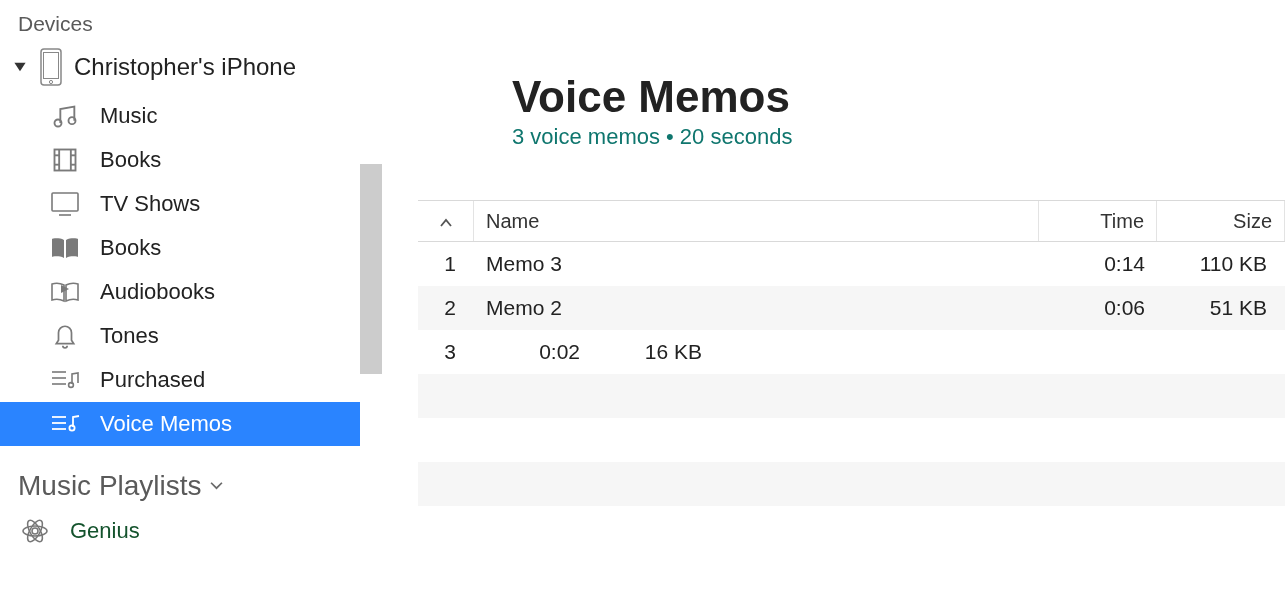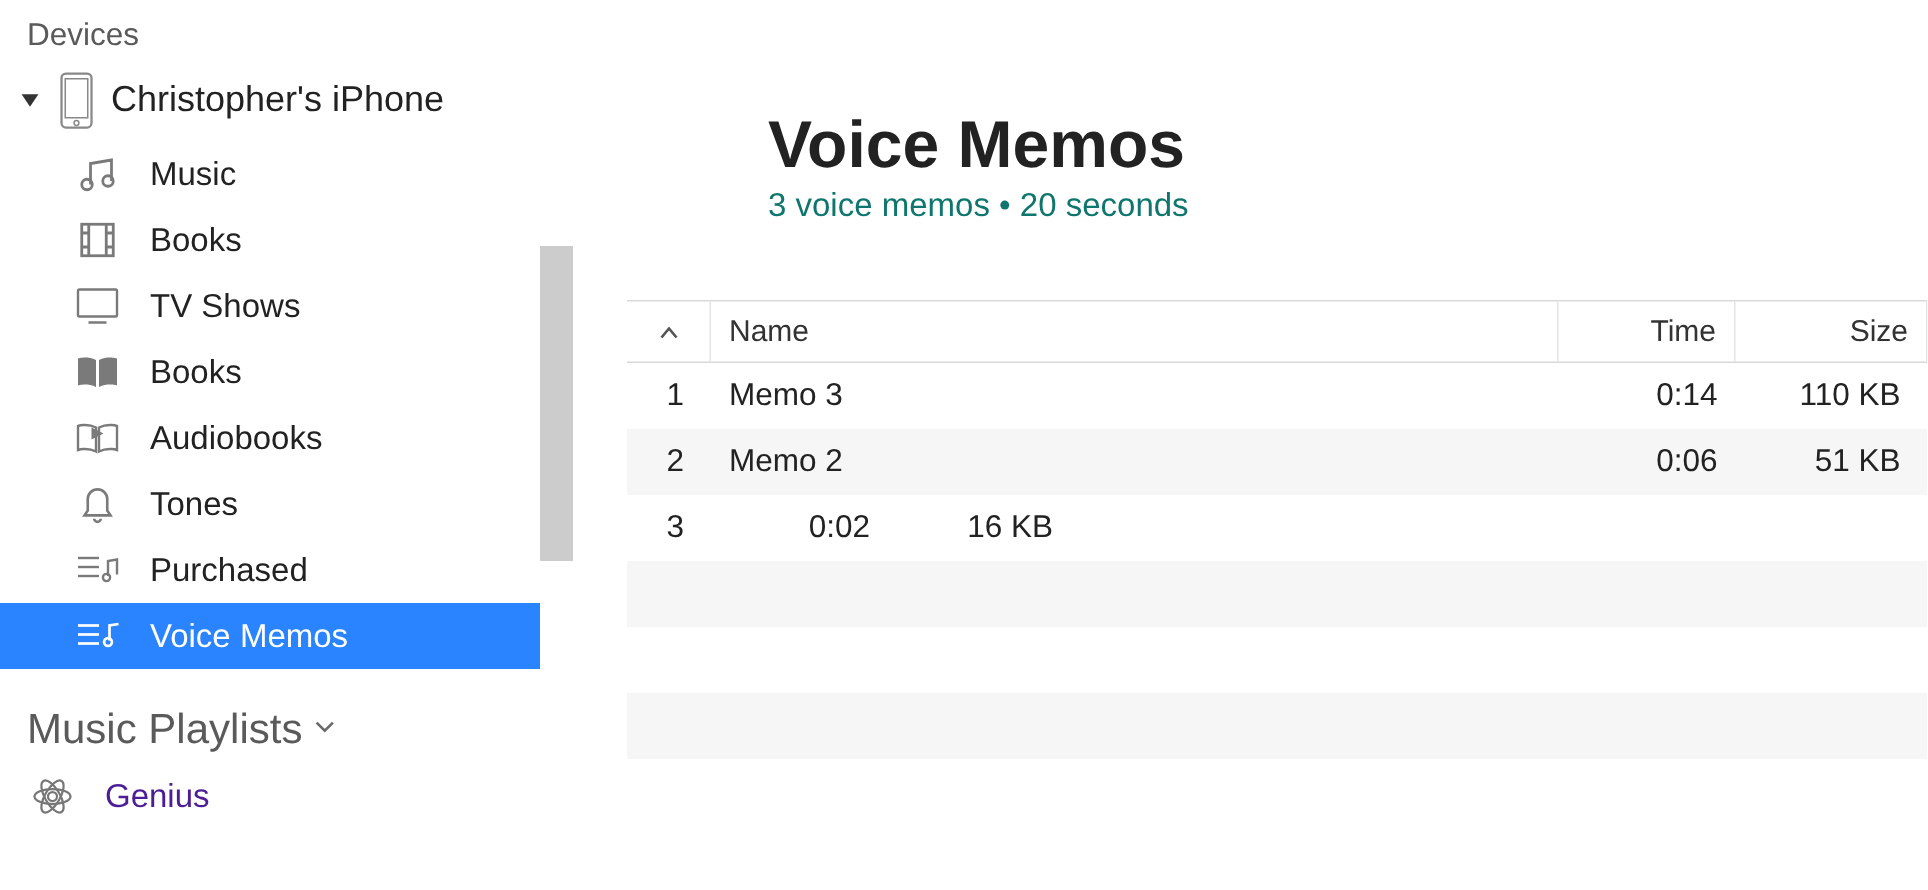--- a/index.html
+++ b/index.html
@@ -88,21 +88,21 @@
     }
     .chev-small { color: #6a6a6a; }
     .genius-row {
       display: flex;
       align-items: center;
       gap: 18px;
       padding: 6px 0 6px 18px;
       cursor: pointer;
     }
     .genius-row .icon { width: 34px; color: #777; display:flex; align-items:center; justify-content:center; }
-    .genius-row .lbl { font-size: 22px; color: #4c1d95; }
+    .genius-row .lbl { font-size: 22px; color: #14532d; }
 
     .scroll-gutter {
       width: 22px;
       height: 100%;
       background: #fff;
       position: relative;
       flex-shrink: 0;
     }
     .scroll-thumb {
       position: absolute;

